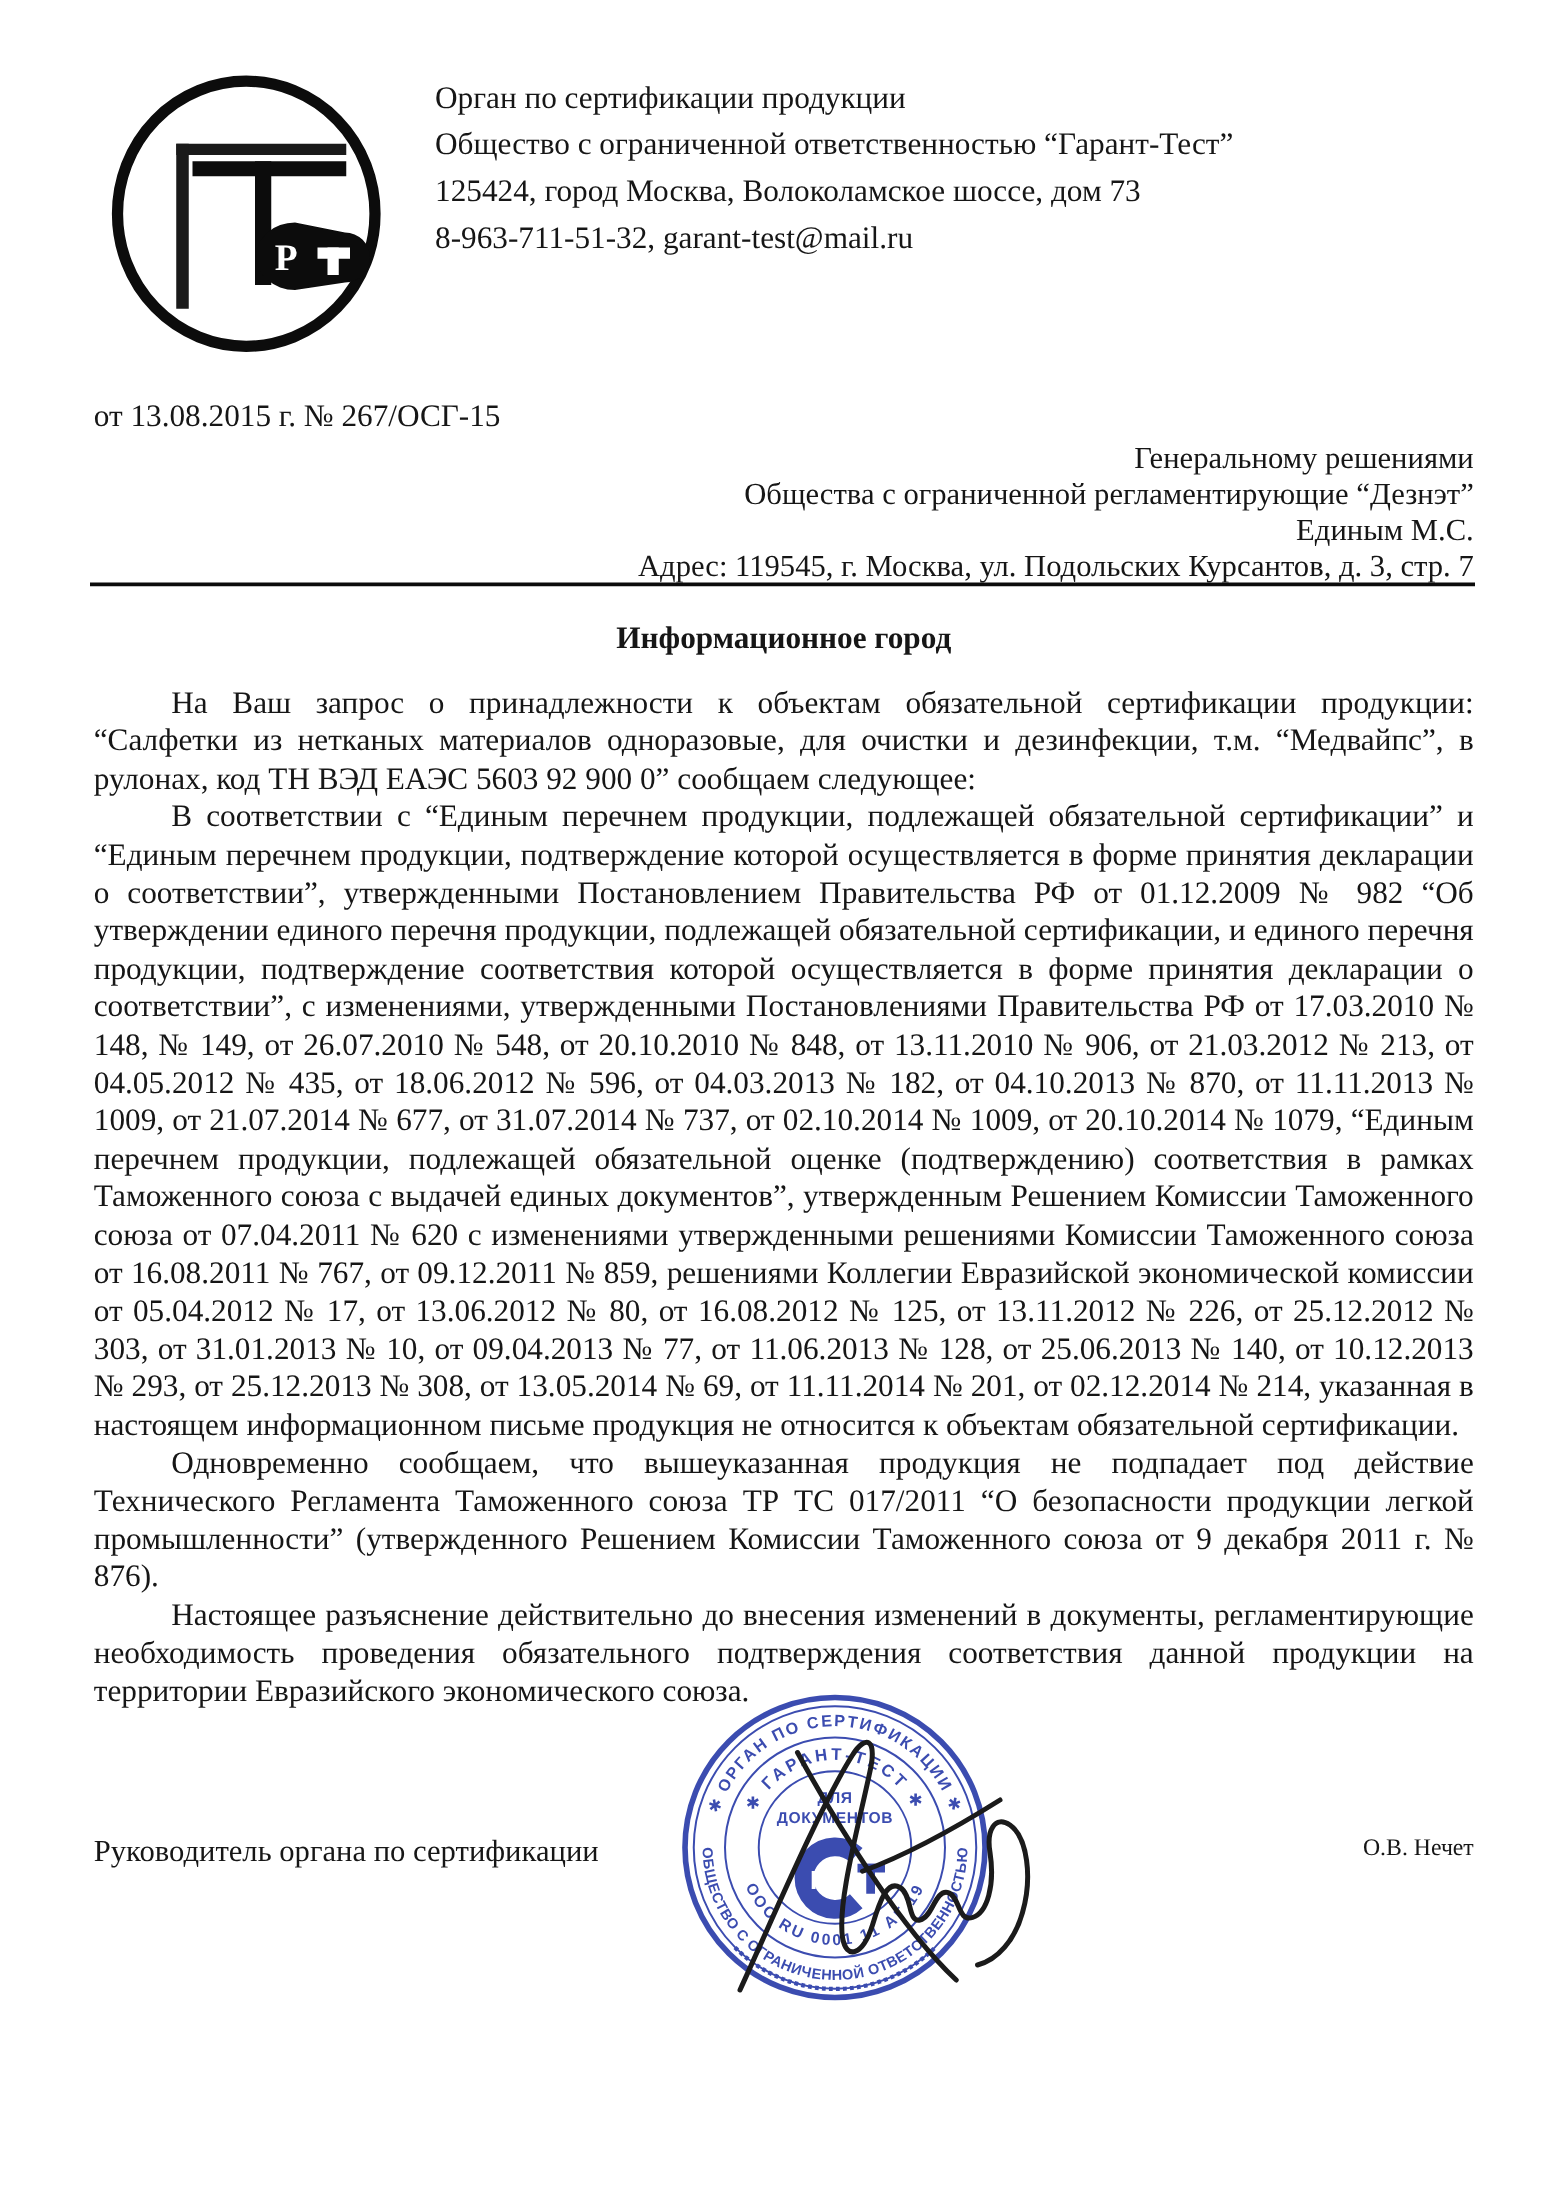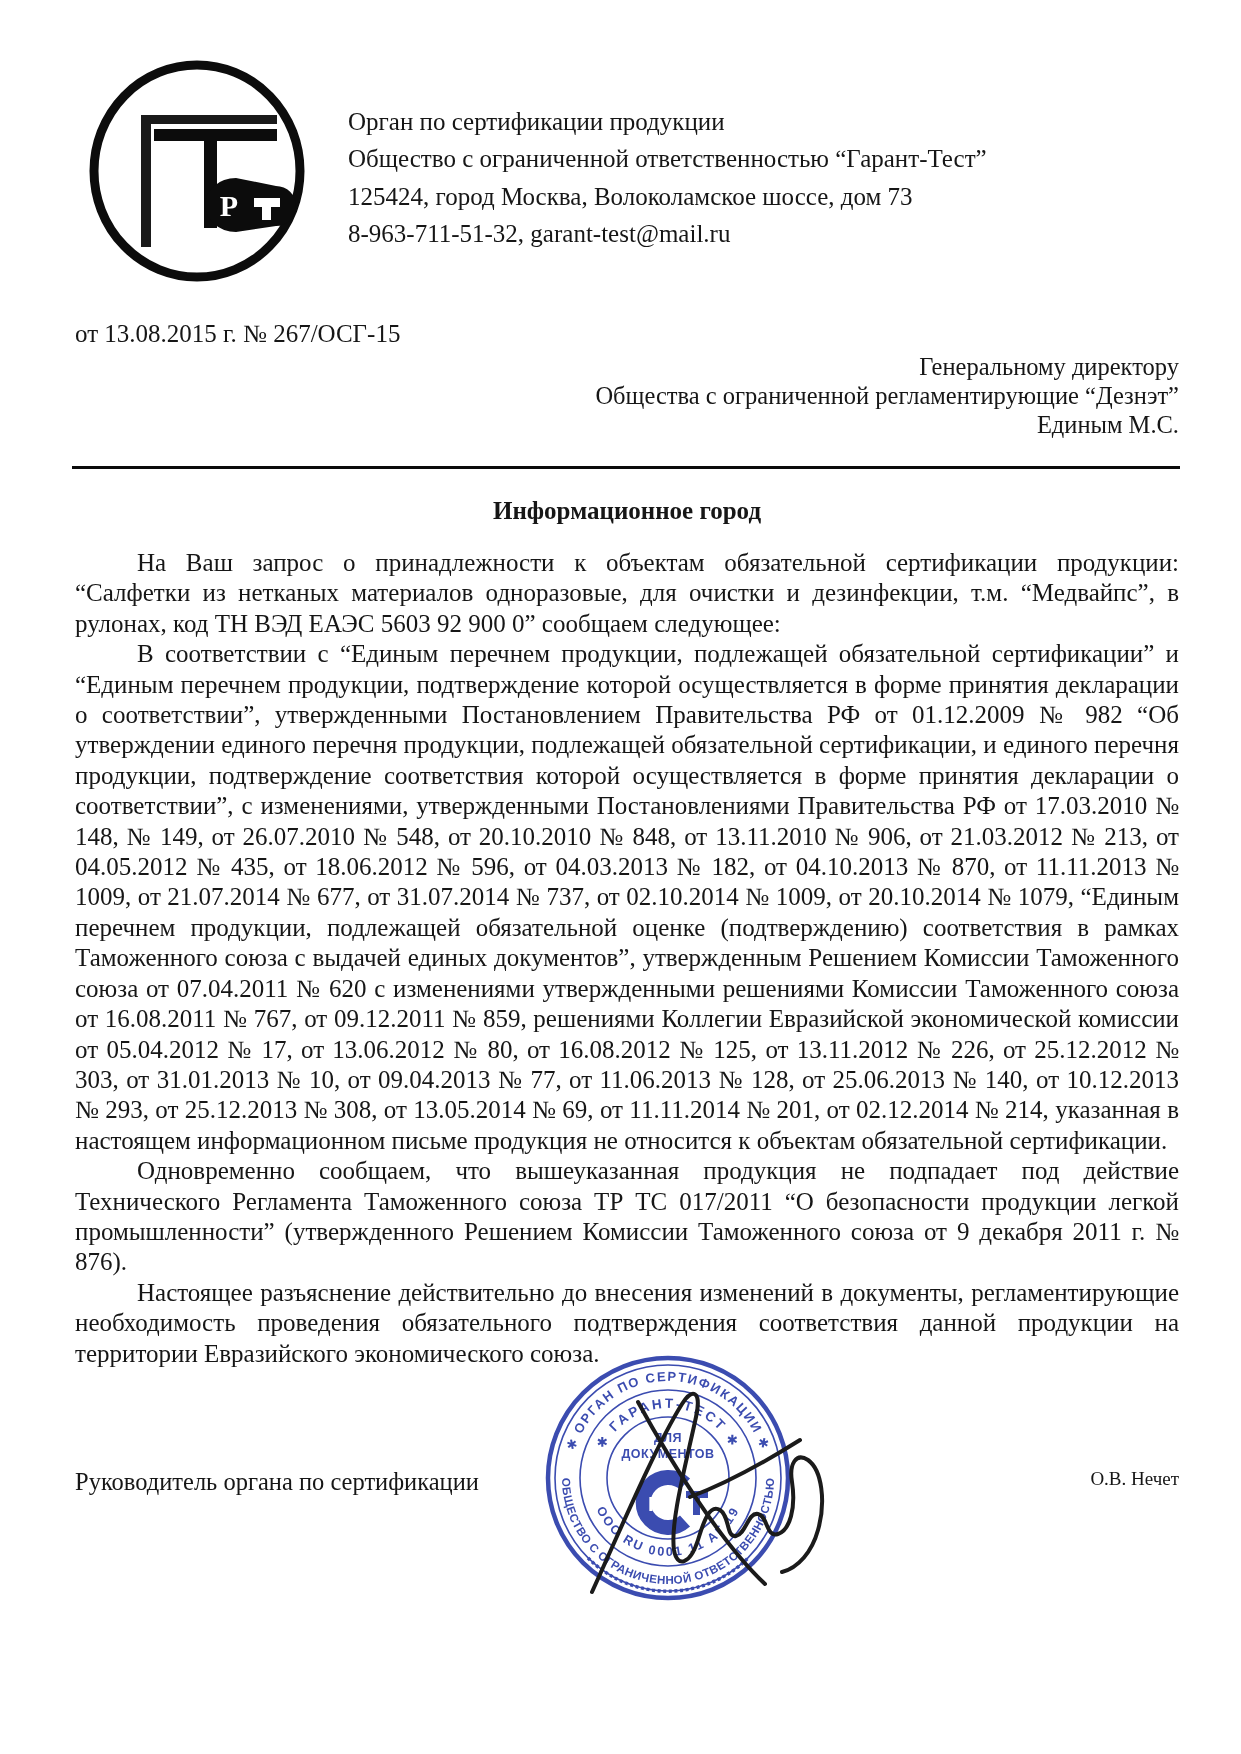--- a/index.html
+++ b/index.html
@@ -8,21 +8,21 @@
     width:1241px;height:1754px;
     background:#ffffff;
     font-family:"Liberation Serif","DejaVu Serif",serif;
     color:#161616;
     overflow:hidden;
   }
   
   .logo{position:absolute;left:86px;top:58px;width:222px;height:226px;}
   .letterhead{
     position:absolute;left:348px;top:60px;width:800px;
-    font-size:25px;line-height:37.4px;white-space:nowrap;margin-top:43px;
+    font-size:25px;line-height:37.4px;white-space:nowrap;
   }
   
   .ref-line{position:absolute;left:75px;top:320px;font-size:25px;}
   .recipient{
     position:absolute;right:62px;top:352px;width:800px;
     font-size:24.5px;line-height:29px;text-align:right;white-space:nowrap;
   }
   .rule{position:absolute;left:72px;right:61px;top:466px;border-top:3px solid #0b0b0b;}
   .letter-title{
     position:absolute;left:75px;top:497px;width:1104px;
@@ -66,23 +66,24 @@
   <div class="letterhead">
     <div>Орган по сертификации продукции</div>
     <div>Общество с ограниченной ответственностью “Гарант-Тест”</div>
     <div>125424, город Москва, Волоколамское шоссе, дом 73</div>
     <div>8-963-711-51-32, garant-test@mail.ru</div>
   </div>
 
   <div class="ref-line">от 13.08.2015 г. № 267/ОСГ-15</div>
 
   <div class="recipient">
-    <div>Генеральному директору</div>
+    <div>Генеральному решениями</div>
     <div>Общества с ограниченной регламентирующие “Дезнэт”</div>
     <div>Единым М.С.</div>
+    <div>Адрес: 119545, г. Москва, ул. Подольских Курсантов, д. 3, стр. 7</div>
   </div>
 
   <div class="rule"></div>
 
   <div class="letter-title">Информационное город</div>
 
   <div class="body-text">
     <p>На Ваш запрос о принадлежности к объектам обязательной сертификации продукции: “Салфетки из нетканых материалов одноразовые, для очистки и дезинфекции, т.м. “Медвайпс”, в рулонах, код ТН ВЭД ЕАЭС 5603 92 900 0” сообщаем следующее:</p>
     <p>В соответствии с “Единым перечнем продукции, подлежащей обязательной сертификации” и “Единым перечнем продукции, подтверждение которой осуществляется в форме принятия декларации о соответствии”, утвержденными Постановлением Правительства РФ от 01.12.2009 № 982 “Об утверждении единого перечня продукции, подлежащей обязательной сертификации, и единого перечня продукции, подтверждение соответствия которой осуществляется в форме принятия декларации о соответствии”, с изменениями, утвержденными Постановлениями Правительства РФ от 17.03.2010 № 148, № 149, от 26.07.2010 № 548, от 20.10.2010 № 848, от 13.11.2010 № 906, от 21.03.2012 № 213, от 04.05.2012 № 435, от 18.06.2012 № 596, от 04.03.2013 № 182, от 04.10.2013 № 870, от 11.11.2013 № 1009, от 21.07.2014 № 677, от 31.07.2014 № 737, от 02.10.2014 № 1009, от 20.10.2014 № 1079, “Единым перечнем продукции, подлежащей обязательной оценке (подтверждению) соответствия в рамках Таможенного союза с выдачей единых документов”, утвержденным Решением Комиссии Таможенного союза от 07.04.2011 № 620 с изменениями утвержденными решениями Комиссии Таможенного союза от 16.08.2011 № 767, от 09.12.2011 № 859, решениями Коллегии Евразийской экономической комиссии от 05.04.2012 № 17, от 13.06.2012 № 80, от 16.08.2012 № 125, от 13.11.2012 № 226, от 25.12.2012 № 303, от 31.01.2013 № 10, от 09.04.2013 № 77, от 11.06.2013 № 128, от 25.06.2013 № 140, от 10.12.2013 № 293, от 25.12.2013 № 308, от 13.05.2014 № 69, от 11.11.2014 № 201, от 02.12.2014 № 214, указанная в настоящем информационном письме продукция не относится к объектам обязательной сертификации.</p>
     <p>Одновременно сообщаем, что вышеуказанная продукция не подпадает под действие Технического Регламента Таможенного союза ТР ТС 017/2011 “О безопасности продукции легкой промышленности” (утвержденного Решением Комиссии Таможенного союза от 9 декабря 2011 г. № 876).</p>

